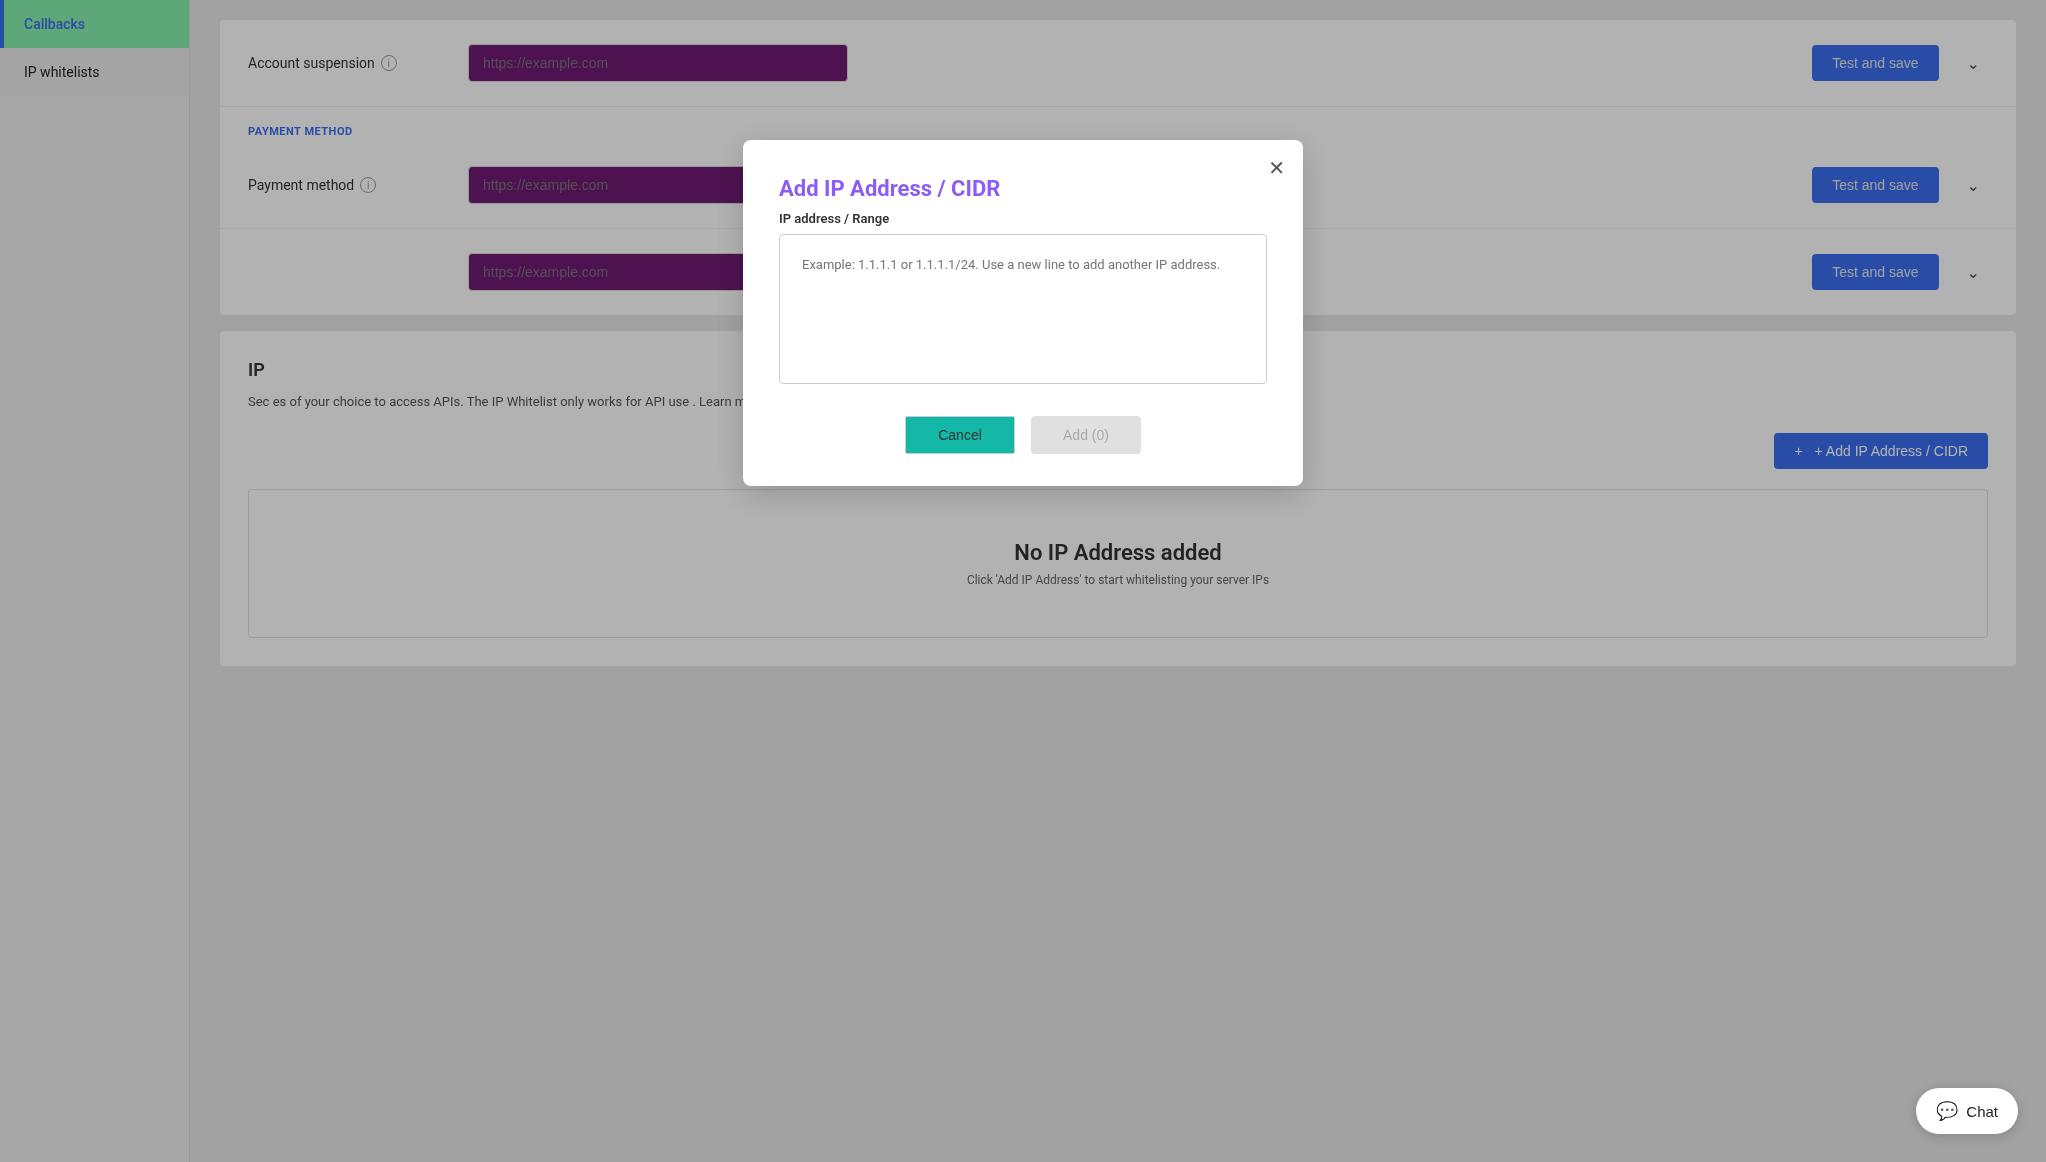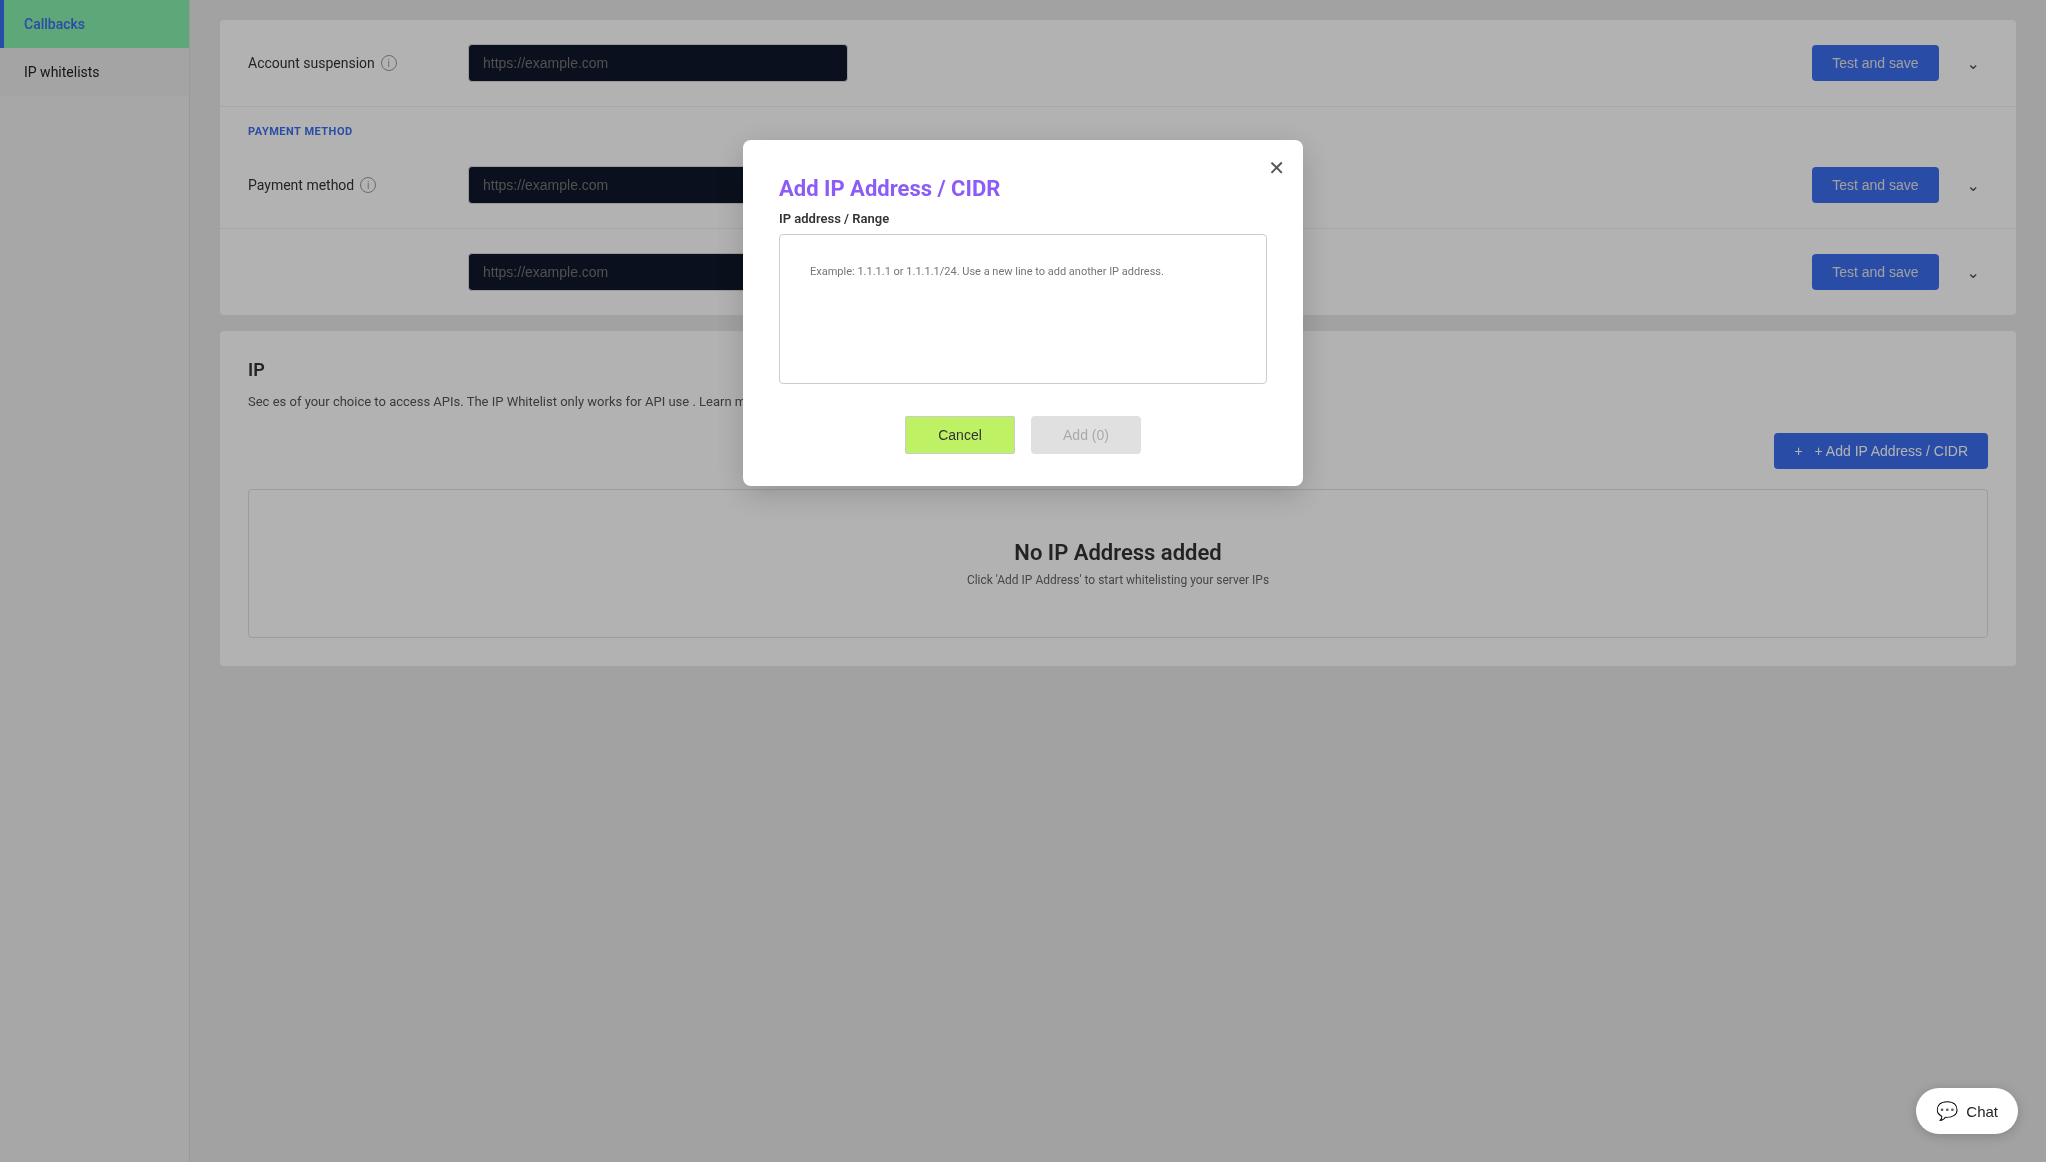--- a/index.html
+++ b/index.html
@@ -86,21 +86,21 @@
       flex-shrink: 0;
     }
 
     .url-input {
       flex: 1;
       padding: 10px 14px;
       border: 1px solid #ddd;
       border-radius: 4px;
       font-size: 14px;
       color: #aaa;
-      background: #0f172a;
+      background: #701a75;
       max-width: 380px;
     }
 
     .btn-primary {
       background: #3b6ef0;
       color: #e5e5e5;
       border: none;
       border-radius: 4px;
       padding: 10px 20px;
       font-size: 14px;
@@ -247,37 +247,37 @@
       font-weight: 600;
       color: #333;
       margin-bottom: 8px;
     }
 
     .modal-textarea {
       width: 100%;
       height: 150px;
       border: 1px solid #ccc;
       border-radius: 4px;
-      padding: 30px;
-      font-size: 11px;
+      padding: 22px;
+      font-size: 13px;
       color: #aaa;
       resize: none;
       outline: none;
       font-family: inherit;
     }
 
     .modal-actions {
       display: flex;
       justify-content: center;
       gap: 16px;
       margin-top: 28px;
     }
 
     .btn-cancel {
-      background: #bef264;
+      background: #14b8a6;
       color: #333;
       border: 1.5px solid #ccc;
       border-radius: 2px;
       padding: 10px 28px;
       font-size: 14px;
       cursor: pointer;
       min-width: 110px;
     }
 
     .btn-add-disabled {

